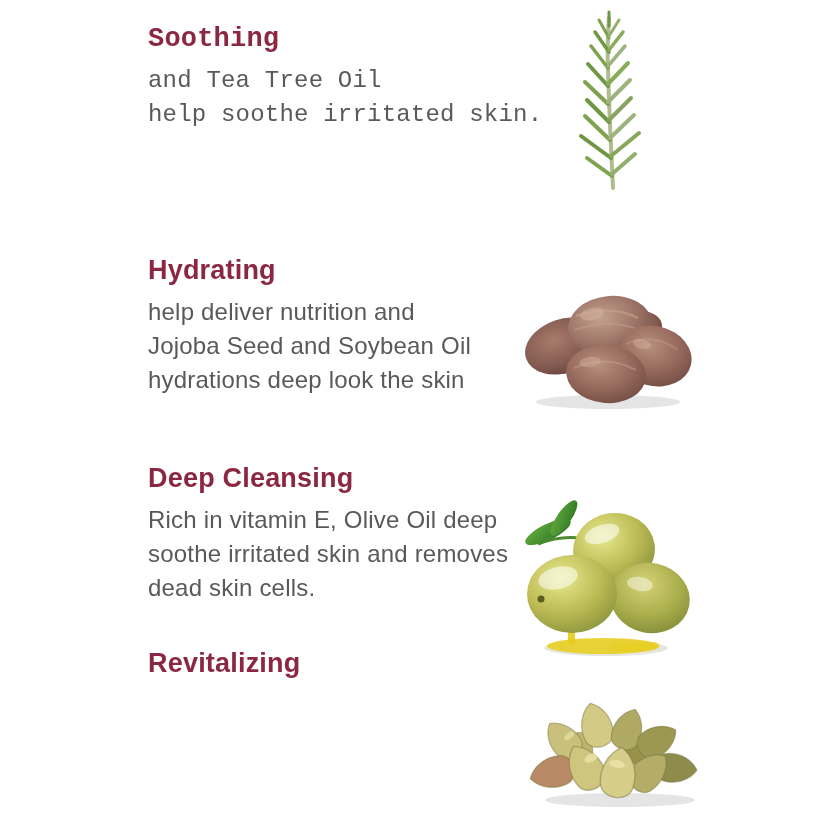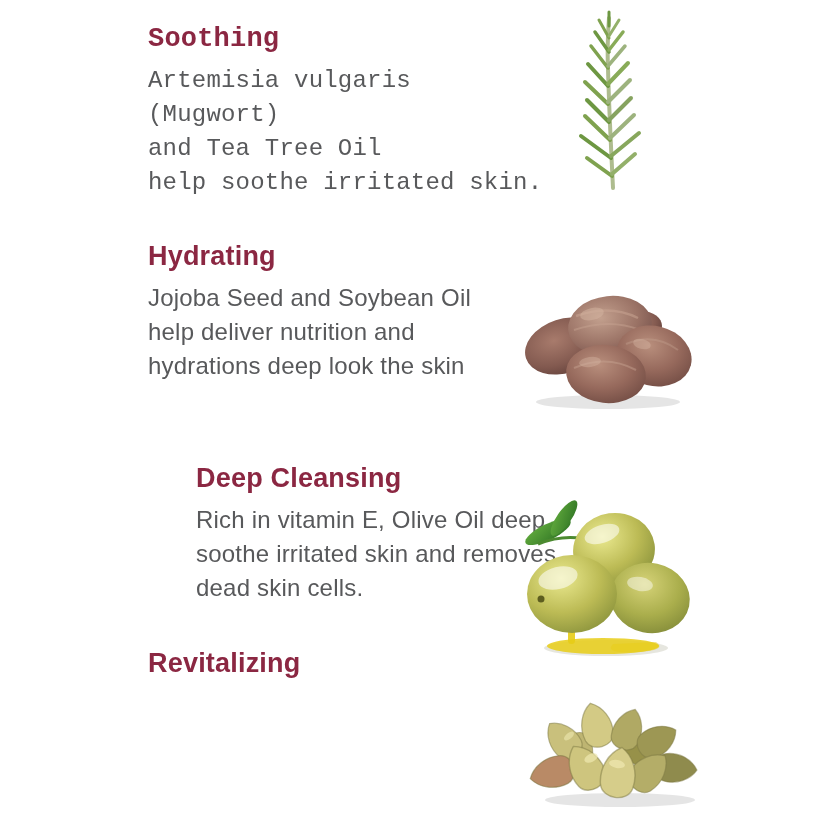--- a/index.html
+++ b/index.html
@@ -30,39 +30,38 @@
     margin:0 0 10px 0;
   }
   .benefit-body{
     font-size:24px;
     line-height:34px;
     letter-spacing:.2px;
     color:var(--body-color);
   }
   .benefit-body span{display:block;}
   #text-soothing{top:24px;font-family:Liberation Mono, monospace;}
-  #text-hydrating{top:241px;}
-  #text-deep-cleansing{top:463px;margin-left:48px;}
+  #text-hydrating{top:255px;}
+  #text-deep-cleansing{top:463px;}
   #text-revitalizing{top:648px;}
   .img-block{position:absolute;}
   #img-herb{left:535px;top:8px;width:150px;height:182px;}
   #img-jojoba{left:522px;top:282px;width:172px;height:128px;}
   #img-olives{left:518px;top:496px;width:180px;height:168px;}
   #img-grape{left:525px;top:688px;width:185px;height:122px;}
   svg{display:block;width:100%;height:100%;}
 </style>
 </head>
 <body>
 
 <div class="page">
 
   <div class="text-block" id="text-soothing">
     <h2 class="benefit-heading">Soothing</h2>
     <p class="benefit-body">
-      <span>Artemisia vulgaris (Mugwort)</span>
       <span>and Tea Tree Oil</span>
       <span>help soothe irritated skin.</span>
     </p>
   </div>
   <div class="img-block" id="img-herb">
     <svg viewBox="0 0 150 182">
       <path d="M78,180 C76,140 74,100 73,60 C72,40 73,25 74,10" fill="none" stroke="#aebc8e" stroke-width="4" stroke-linecap="round"></path>
       <g stroke-linecap="round" fill="none">
         <line x1="77" y1="168" x2="52" y2="150" stroke="#7fa24f" stroke-width="4"></line>
         <line x1="77" y1="166" x2="100" y2="146" stroke="#93b06a" stroke-width="4"></line>
@@ -83,22 +82,22 @@
         <line x1="74" y1="30" x2="64" y2="12" stroke="#7fa24f" stroke-width="3"></line>
         <line x1="74" y1="28" x2="84" y2="12" stroke="#93b06a" stroke-width="3"></line>
         <line x1="74" y1="18" x2="74" y2="4" stroke="#6d9742" stroke-width="3"></line>
       </g>
     </svg>
   </div>
 
   <div class="text-block" id="text-hydrating">
     <h2 class="benefit-heading">Hydrating</h2>
     <p class="benefit-body">
+      <span>help deliver nutrition and</span>
       <span>Jojoba Seed and Soybean Oil</span>
-      <span>help deliver nutrition and</span>
       <span>hydrations deep look the skin</span>
     </p>
   </div>
   <div class="img-block" id="img-jojoba">
     <svg viewBox="0 0 172 128">
       <defs>
         <radialGradient id="jj1" cx="40%" cy="35%" r="75%">
           <stop offset="0%" stop-color="#b98f7d"></stop>
             <stop offset="55%" stop-color="#96695c"></stop>
             <stop offset="100%" stop-color="#6f4a42"></stop>

